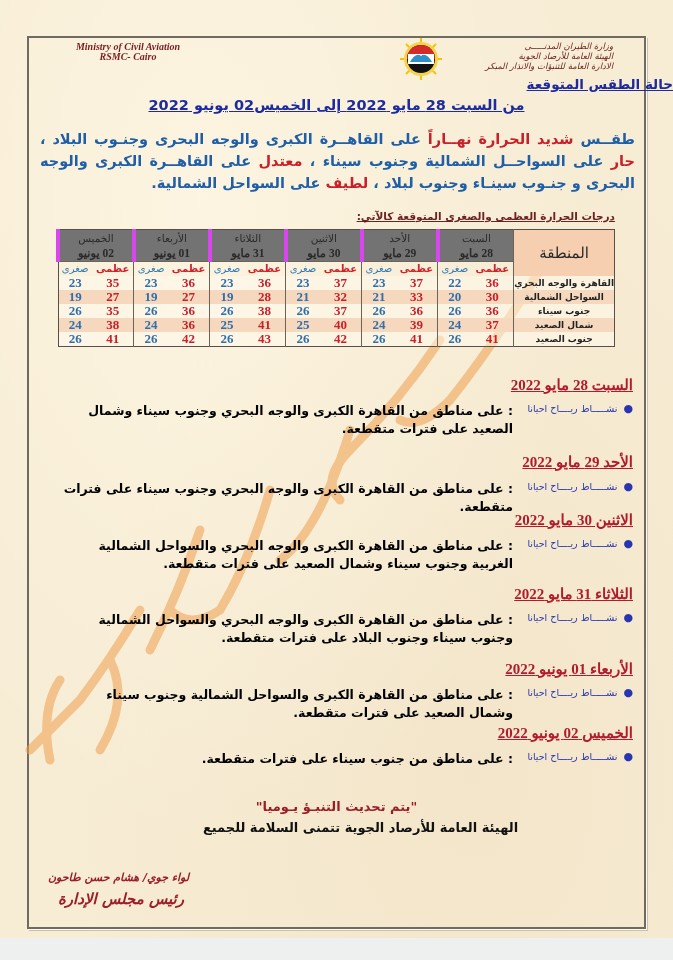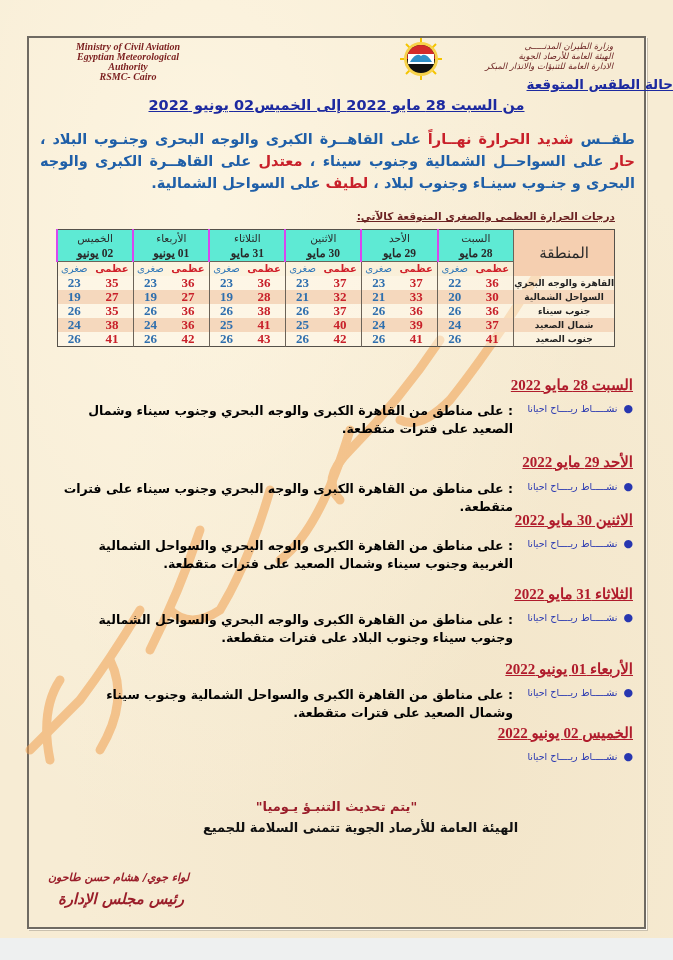--- a/index.html
+++ b/index.html
@@ -57,22 +57,22 @@
     text-decoration: underline;
   }
   table.temps {
     position: absolute; left: 56px; top: 229px; width: 559px;
     border-collapse: collapse; direction: rtl;
     font-family: "Liberation Serif", serif; font-weight: bold;
     border: 1.5px solid #55514a;
   }
   table.temps th, table.temps td { padding: 0; text-align: center; }
   table.temps thead th.day {
-    background: #5eead4; font-size: 10.5px; line-height: 15px; color: #2a2a2a;
-    border-left: 2px solid #d946ef; font-weight: normal;
+    background: #737373; font-size: 10.5px; line-height: 15px; color: #2a2a2a;
+    border-left: 4px solid #d946ef; font-weight: normal;
     height: 32px;
   }
   table.temps thead th.day .dt { font-family: "Liberation Serif", serif; font-weight: bold; font-size: 11.5px; }
   table.temps thead th.region {
     background: #f5cfb0; width: 80px; font-size: 15px; color: #2a2a2a;
     border-left: 1px solid #6b6358; font-weight: normal;
   }
   table.temps thead tr.sub th {
     font-size: 10px; height: 14px; font-family: "DejaVu Sans", sans-serif; font-weight: bold;
     border-top: 1px solid #6b6358;
@@ -143,21 +143,20 @@
     <path d="M250 260 Q230 330 200 380 Q170 400 150 380"></path>
     <path d="M180 300 Q160 360 130 420"></path>
     <path d="M120 380 Q90 430 60 470 Q30 500 10 520"></path>
     <path d="M90 430 Q110 470 80 520"></path>
     <path d="M40 450 Q20 480 30 530"></path>
   </g>
 </svg>
 
 <div class="hdr-en">
   <div>Ministry of Civil Aviation</div>
-  <div>Egyptian Meteorological Authority</div>
   <div>RSMC- Cairo</div>
 </div>
 
 <svg class="logo" viewBox="0 0 42 42">
   <g stroke="#f5c400" stroke-width="2">
     <line x1="21" y1="0" x2="21" y2="42"></line>
       <line x1="0" y1="21" x2="42" y2="21"></line>
     <line x1="6" y1="6" x2="36" y2="36"></line>
       <line x1="36" y1="6" x2="6" y2="36"></line>
   </g>
@@ -326,19 +325,20 @@
       <div class="txt">: على مناطق من القاهرة الكبرى والوجه البحري والسواحل الشمالية وجنوب سيناء وجنوب البلاد على فترات متقطعة.</div>
     </div>
     <div class="day-head" style="top: 660px;">الأربعاء 01 يونيو 2022</div>
     <div class="bullet-row" style="top: 686px;">
       <div class="tag"><span class="dot">●</span><span>نشـــــاط ريــــاح احيانا</span></div>
       <div class="txt">: على مناطق من القاهرة الكبرى والسواحل الشمالية وجنوب سيناء وشمال الصعيد على فترات متقطعة.</div>
     </div>
     <div class="day-head" style="top: 724px;">الخميس 02 يونيو 2022</div>
     <div class="bullet-row" style="top: 750px;">
       <div class="tag"><span class="dot">●</span><span>نشـــــاط ريــــاح احيانا</span></div>
+      <div class="txt">: على مناطق من جنوب سيناء على فترات متقطعة.</div>
     </div>
   </div>
 
 <div class="footer-q">"يتم تحديث التنبـؤ يـوميا"</div>
 <div class="footer-l">الهيئة العامة للأرصاد الجوية تتمنى السلامة للجميع</div>
 <div class="sig1">لواء جوي/ هشام حسن طاحون</div>
 <div class="sig2">رئيس مجلس الإدارة</div>
 
 </body></html>

